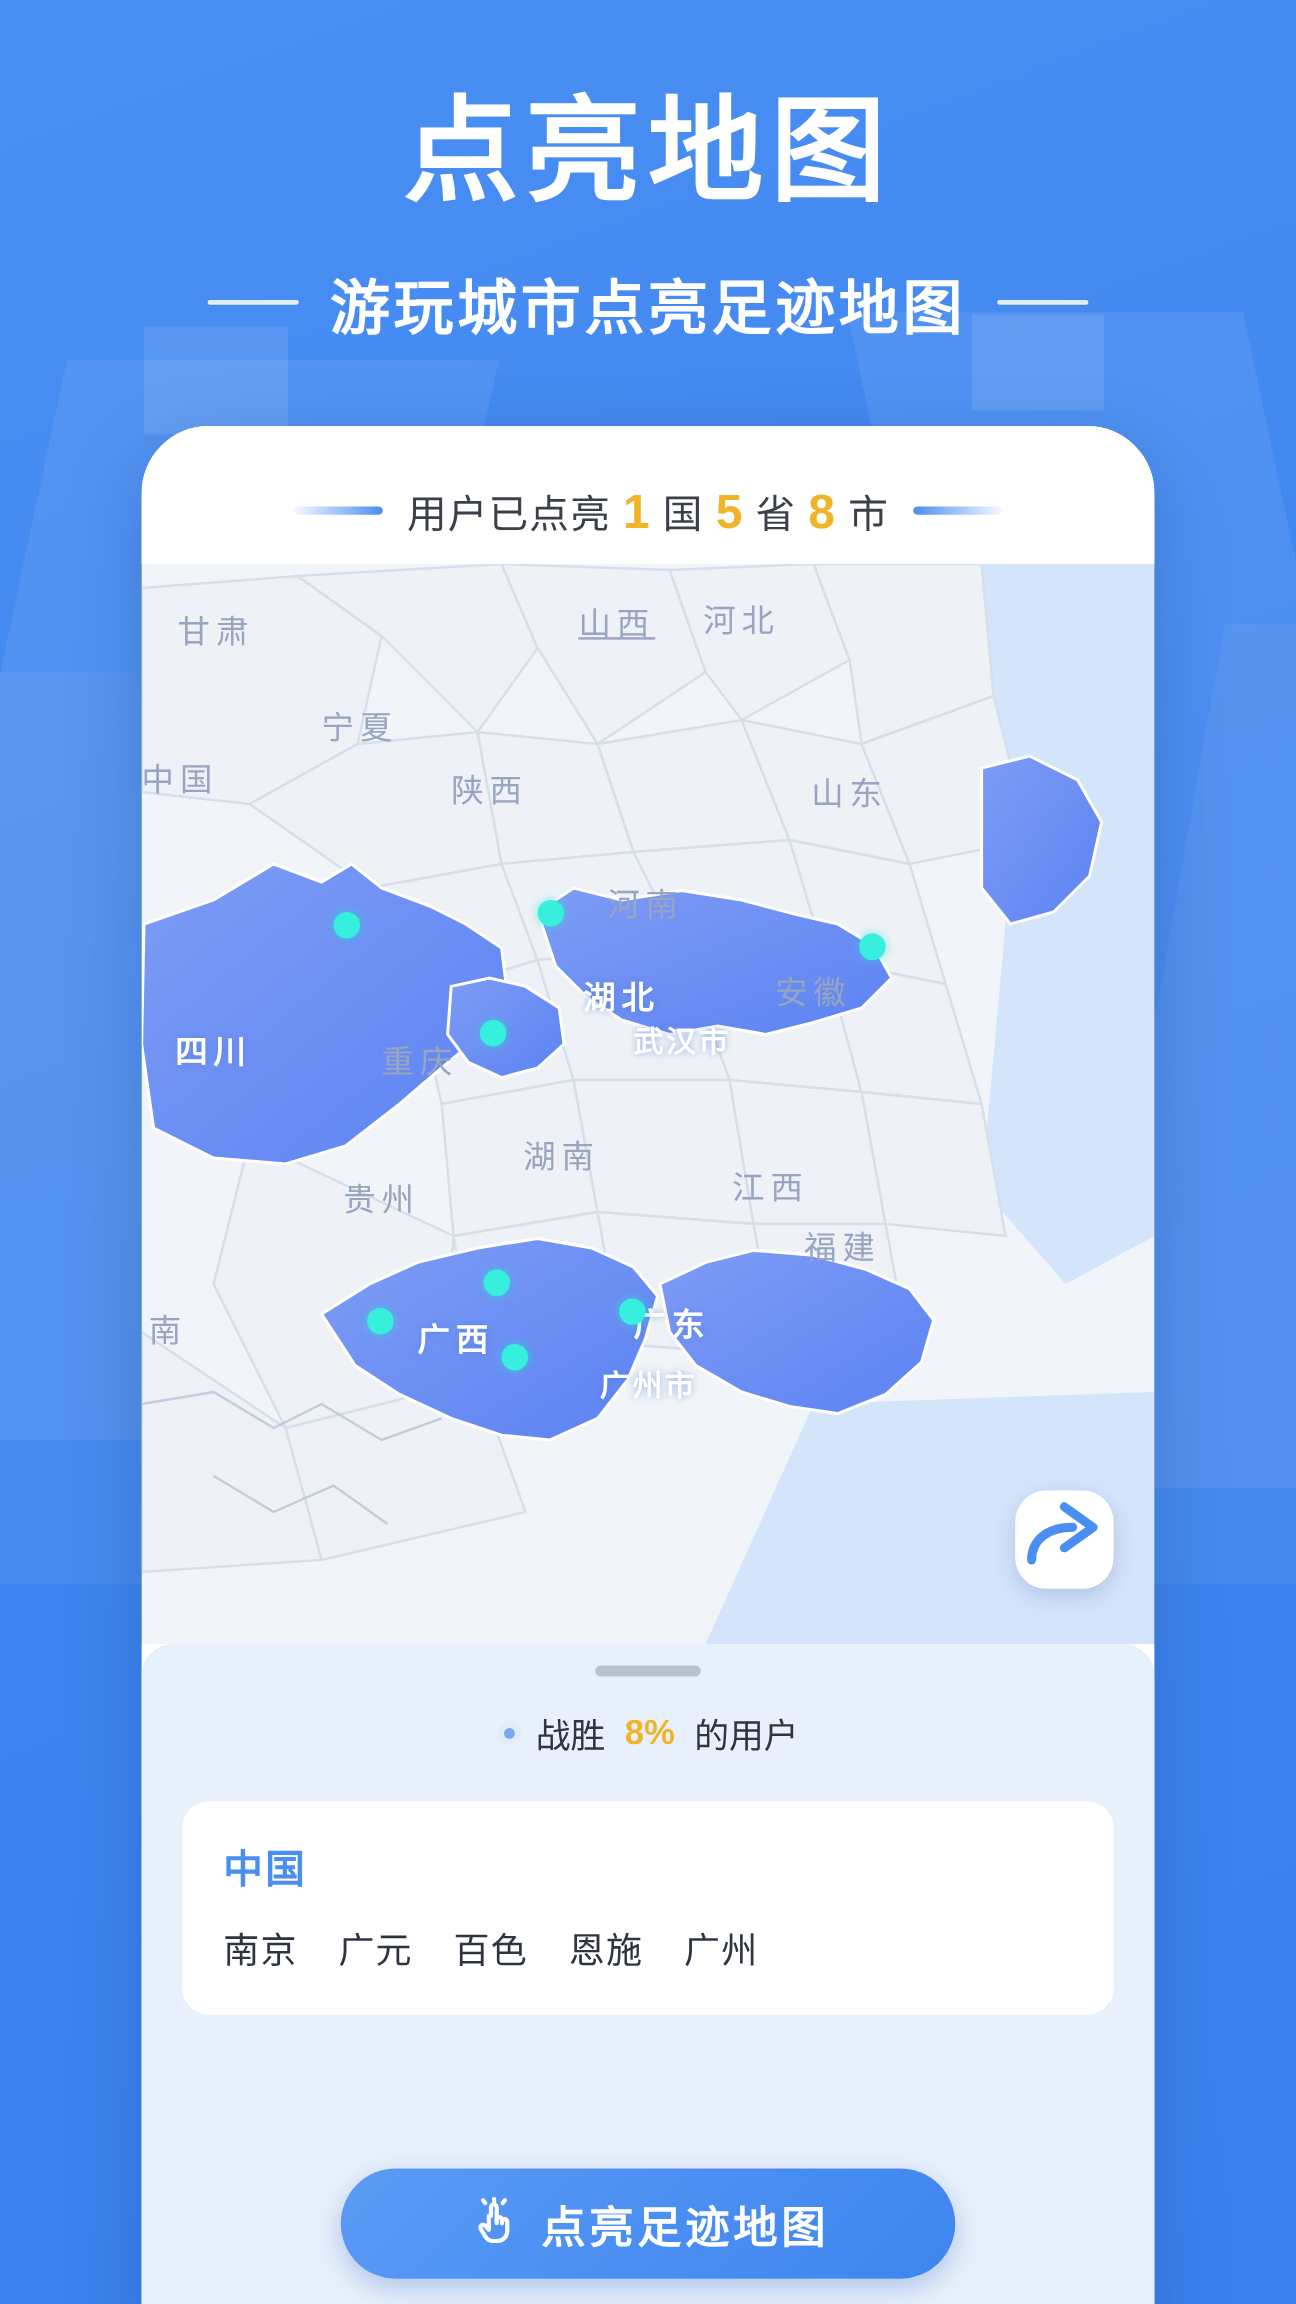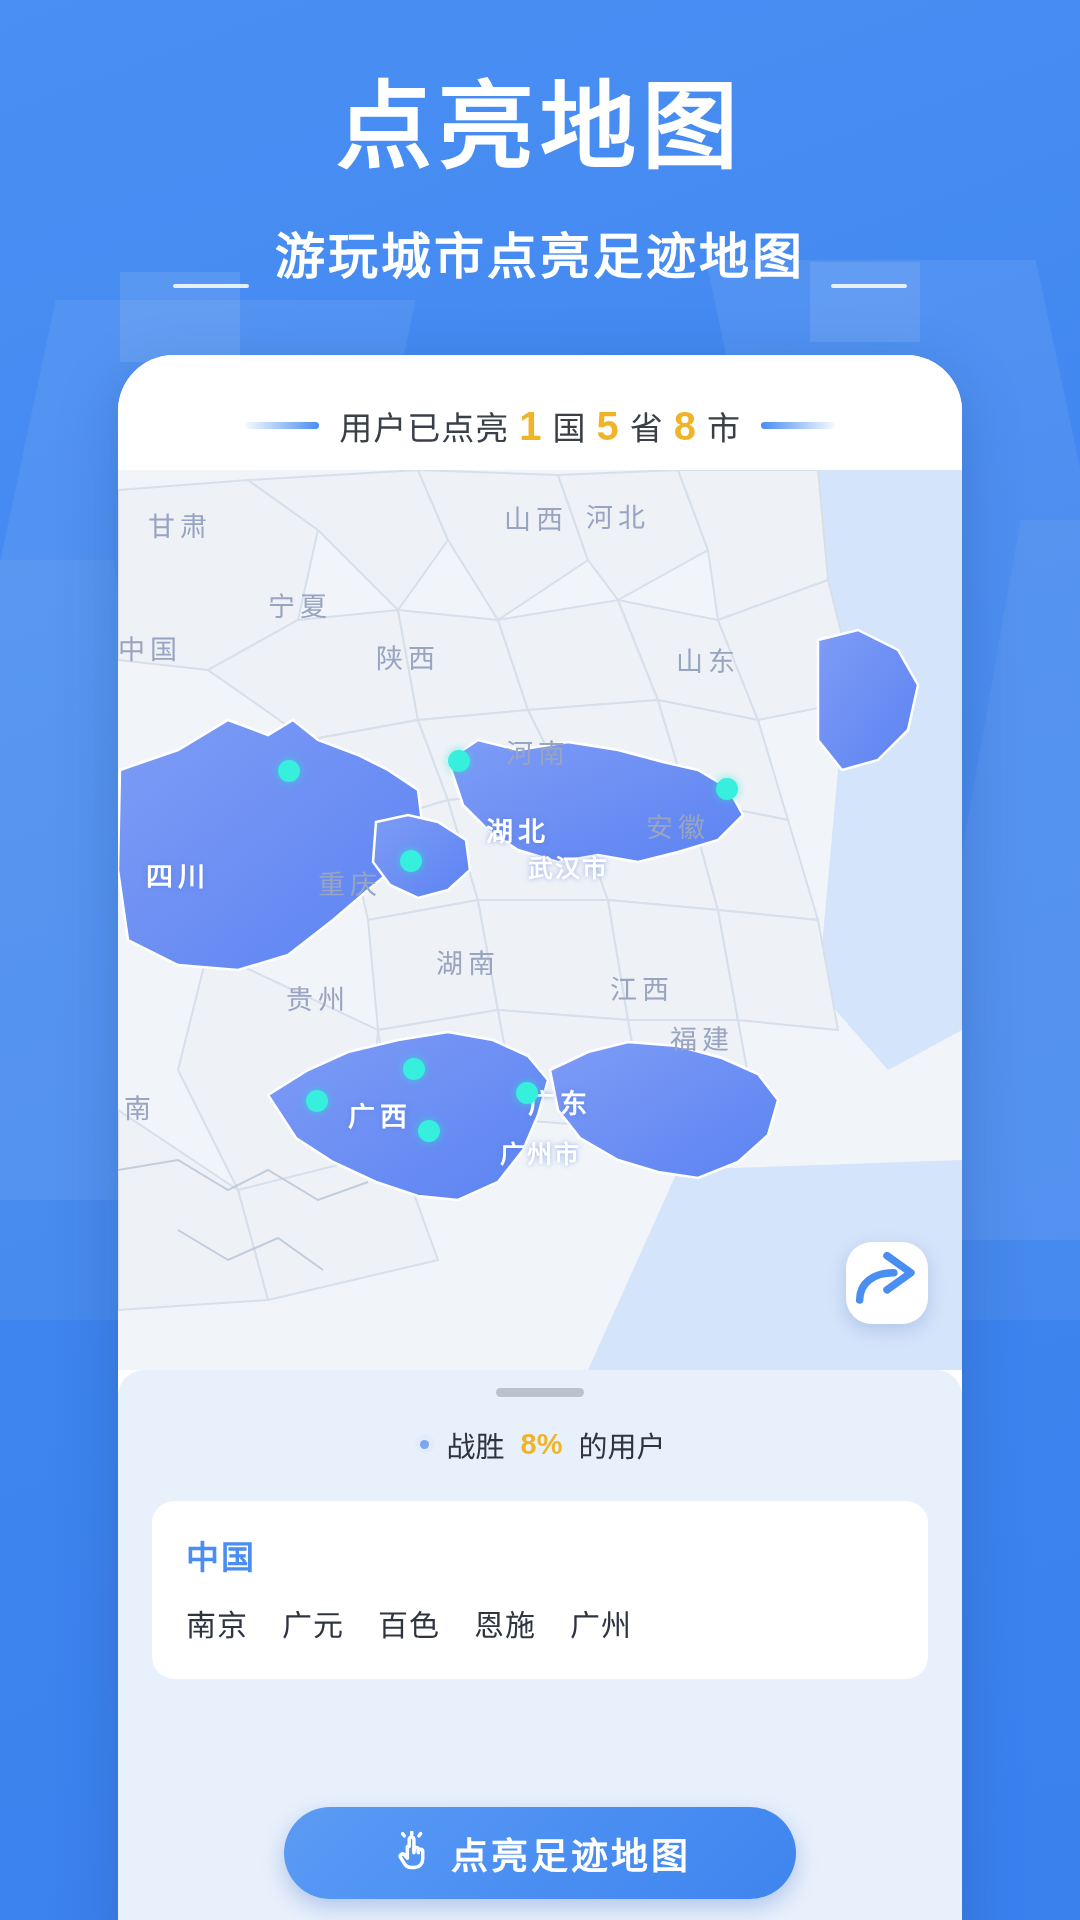--- a/index.html
+++ b/index.html
@@ -48,21 +48,21 @@
 
   
   .hero { position:absolute; top:0; left:0; right:0; text-align:center; z-index:4; }
   .hero-title {
     margin-top:72px;
     font-size:96px; line-height:1.15; font-weight:bold; color:#ffffff;
     letter-spacing:6px;
   }
   .hero-sub-row {
     margin-top:34px;
-    display:flex; align-items:flex-end; justify-content:center; gap:26px;
+    display:flex; align-items:center; justify-content:center; gap:26px;
   }
   .hero-rule {
     width:76px; height:4px; border-radius:2px;
     background:rgba(255,255,255,0.85);
   }
   .hero-sub {
     font-size:50px; font-weight:bold; color:#ffffff; letter-spacing:3px;
     white-space:nowrap;
   }
 
@@ -297,21 +297,21 @@
       <g stroke="#b8c4d6" stroke-width="2" fill="none" opacity="0.8">
         <path d="M0 700 L60 690 L110 720 L150 700 L200 730 L250 712"></path>
         <path d="M60 760 L110 790 L160 768 L205 800"></path>
       </g>
     </svg>
 
     <div id="map-labels">
           <div class="prov-label" style="left: 30px; top: 35px;">甘肃</div>
           <div class="prov-label" style="left: 150px; top: 115px;">宁夏</div>
           <div class="prov-label" style="left: 258px; top: 167px;">陕西</div>
-          <div class="prov-label" style="left: 386px; top: 28px;">山西</div>
+          <div class="prov-label" style="left: 364px; top: 28px; text-decoration: underline;">山西</div>
           <div class="prov-label" style="left: 468px; top: 26px;">河北</div>
           <div class="prov-label" style="left: 0px; top: 158px;">中国</div>
           <div class="prov-label" style="left: 558px; top: 170px;">山东</div>
           <div class="prov-label" style="left: 388px; top: 262px;">河南</div>
           <div class="prov-label" style="left: 528px; top: 336px;">安徽</div>
           <div class="prov-label lit" style="left: 28px; top: 344px; margin-top: 41px;">四川</div>
           <div class="prov-label" style="left: 200px; top: 393px;">重庆</div>
           <div class="prov-label lit" style="left: 368px; top: 340px;">湖北</div>
           <div class="prov-label lit city" style="left: 410px; top: 378px;">武汉市</div>
           <div class="prov-label" style="left: 318px; top: 472px;">湖南</div>

